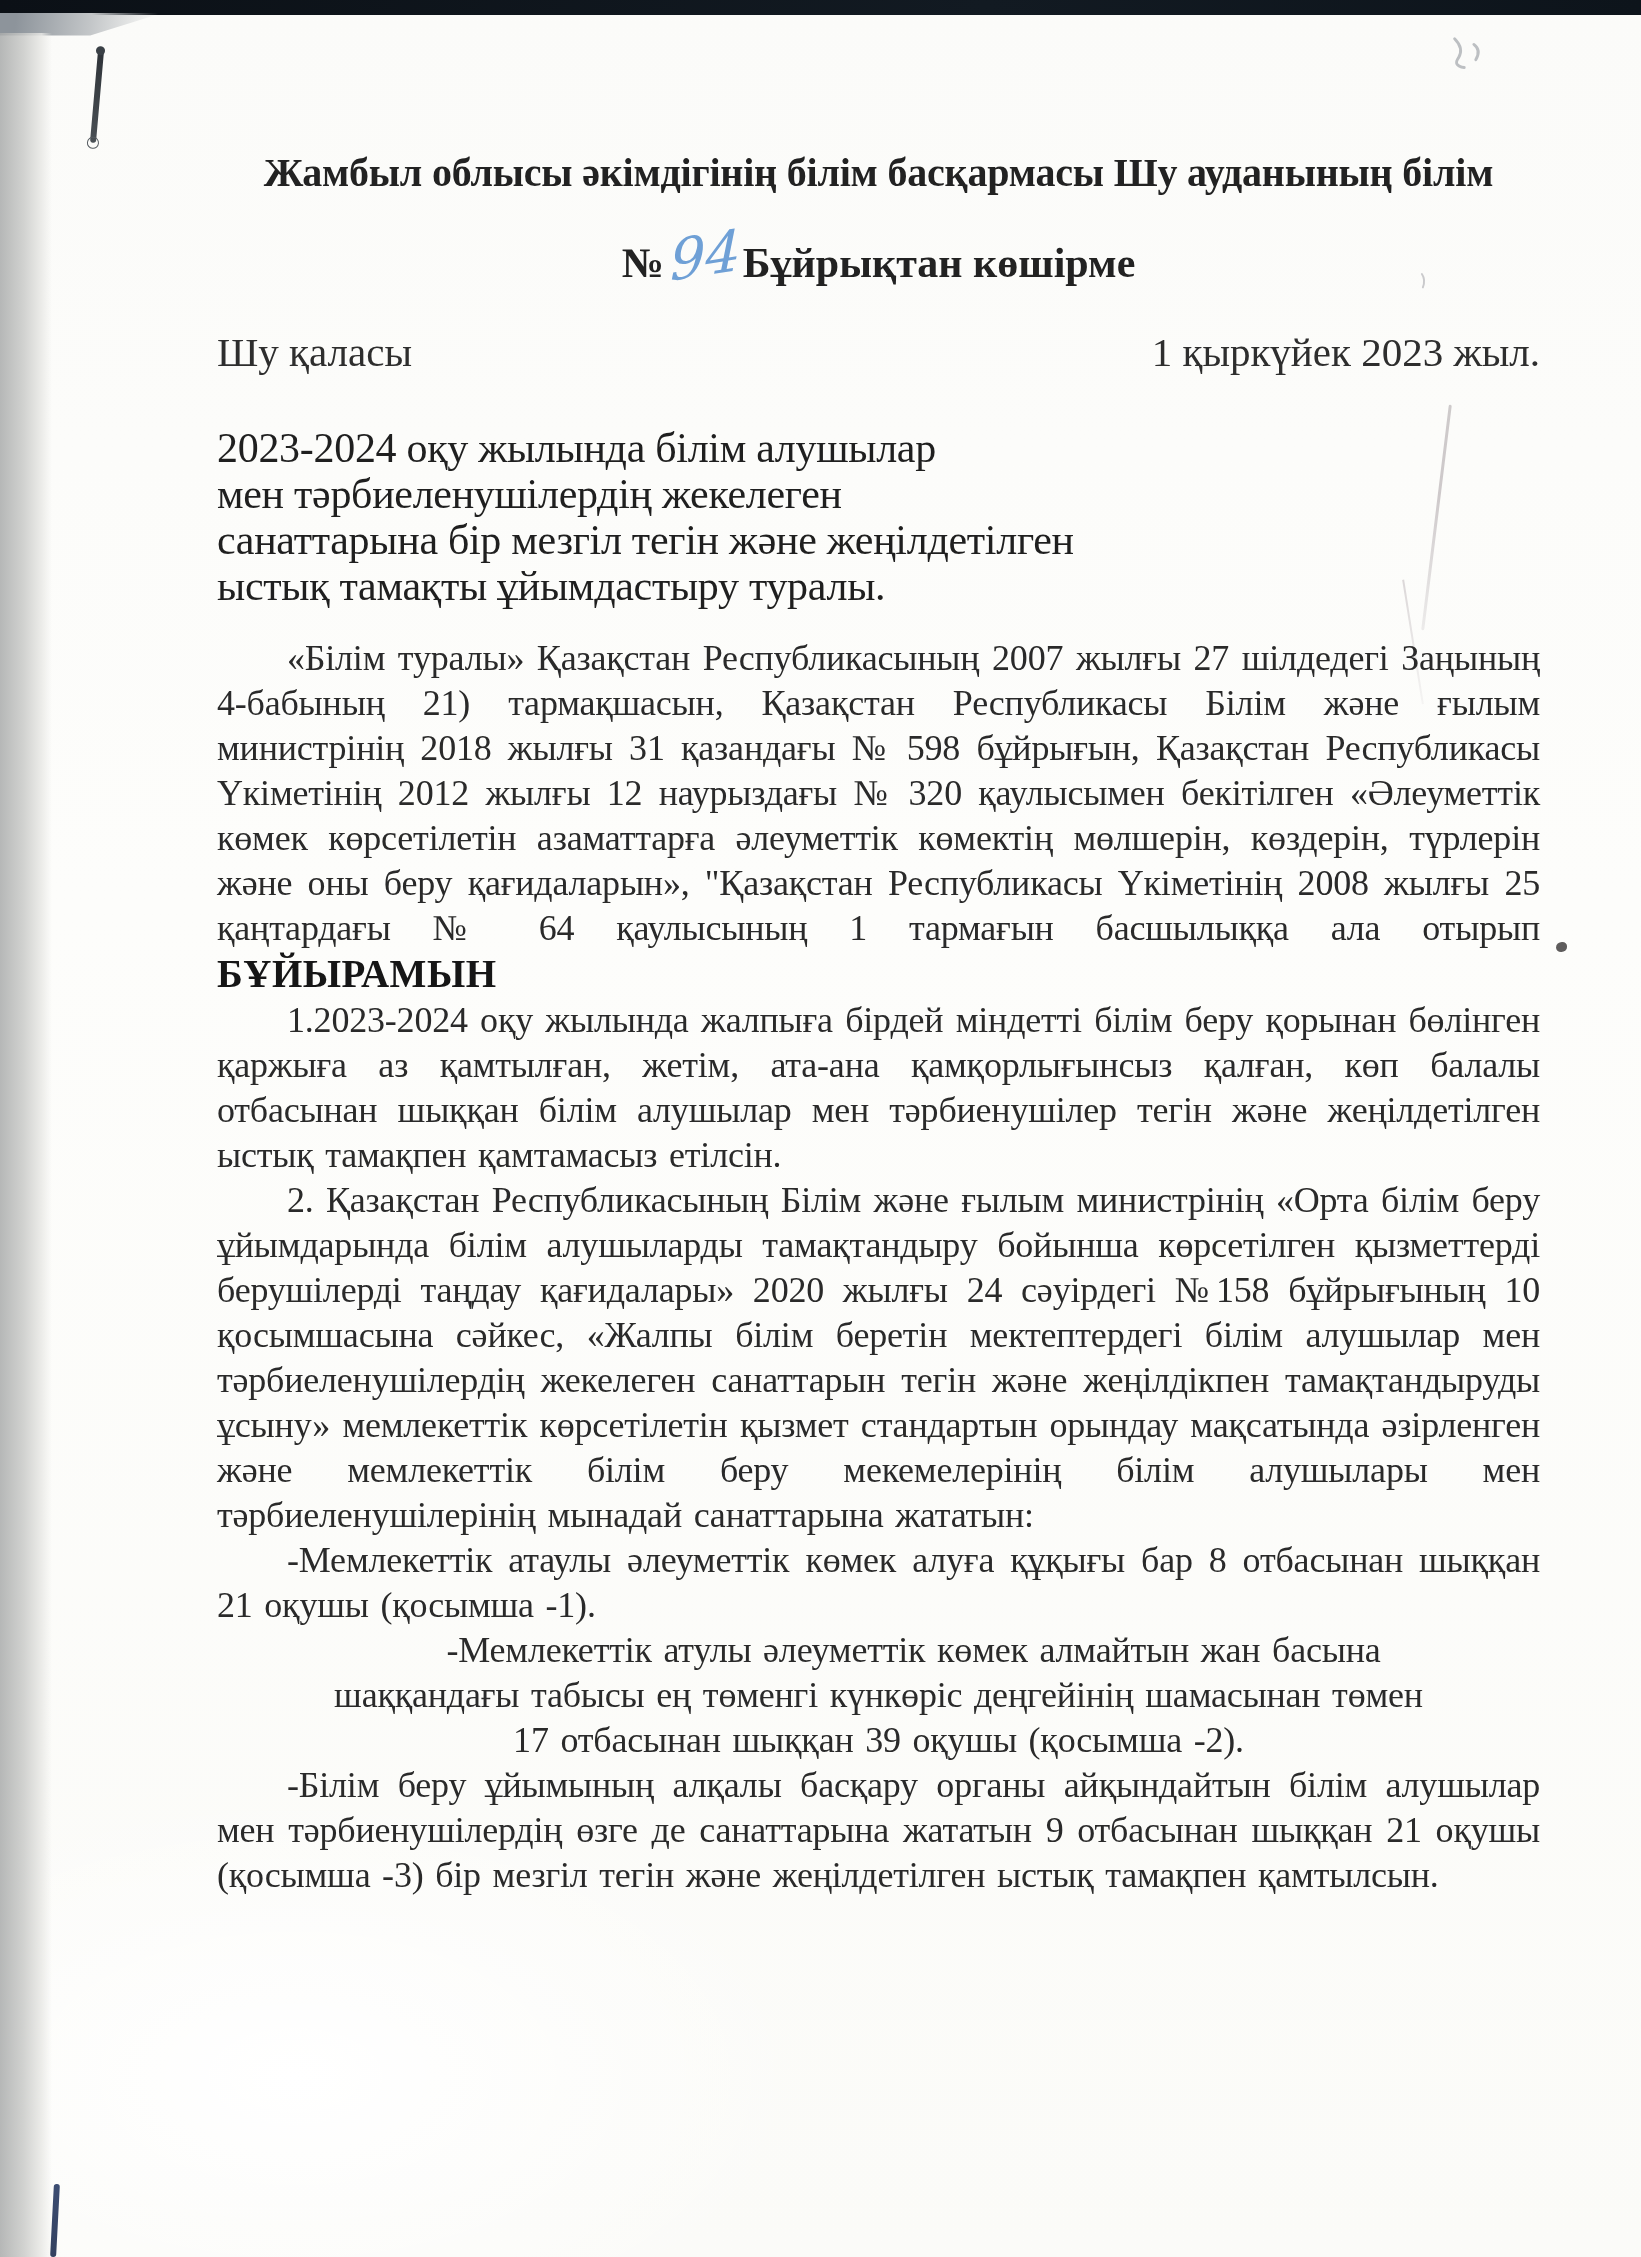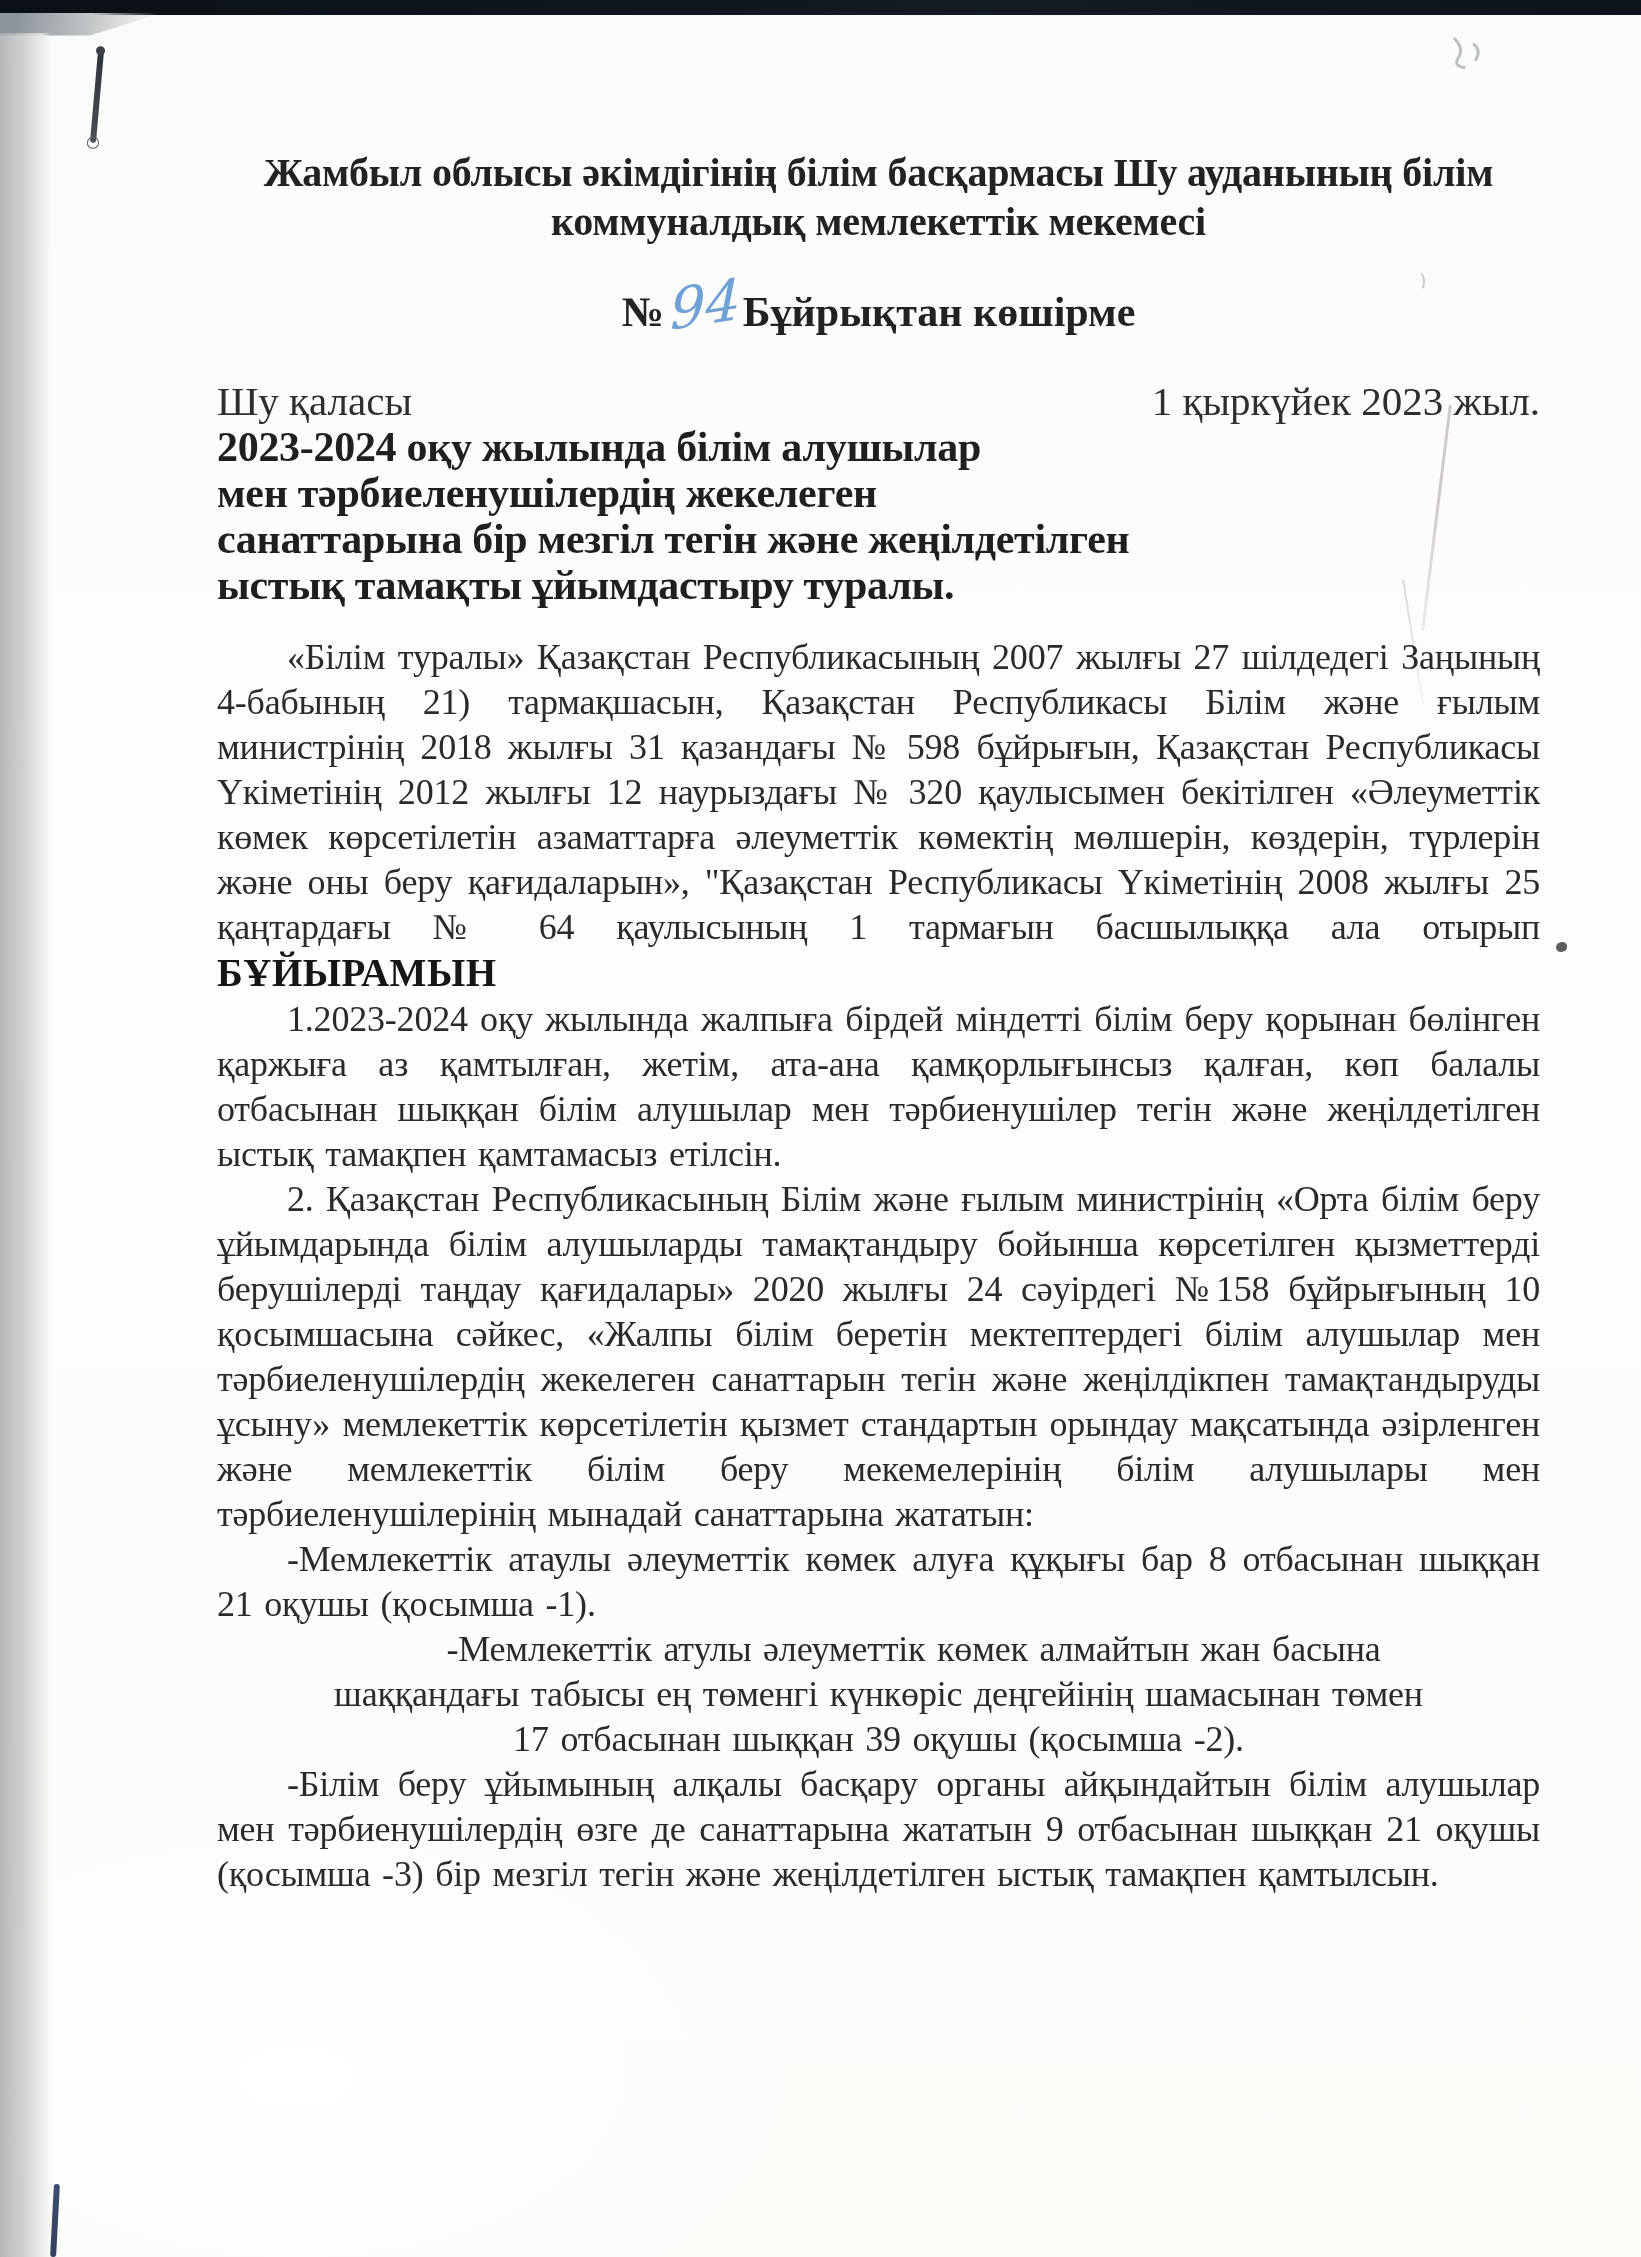--- a/index.html
+++ b/index.html
@@ -39,21 +39,21 @@
   .org-header{font-weight:bold;font-size:40px;line-height:49px;text-align:center;color:#222;letter-spacing:-0.2px;}
   .order-line{margin-top:41px;text-align:center;font-weight:bold;font-size:42px;line-height:48px;color:#222;}
   .handwritten-number{
     display:inline-block;font-style:italic;font-weight:normal;
     color:#6fa0d6;font-size:56px;line-height:39px;
     transform:rotate(-9deg) skewX(-10deg);
     margin:0 1.9px 0 5.8px;position:relative;top:-1.9px;
     font-family:"DejaVu Serif",serif;
   }
   .place-date{margin-top:42px;display:flex;justify-content:space-between;font-size:41px;line-height:46px;color:#2e2e2e;}
-  .subject{font-weight:bold;font-size:42px;line-height:46px;color:#1f1f1f;letter-spacing:-0.3px;}
+  .subject{margin-top:50px;font-weight:normal;font-size:42px;line-height:46px;color:#1f1f1f;letter-spacing:-0.3px;}
   .body-text{margin-top:27px;font-size:36px;line-height:45px;word-spacing:2.9px;letter-spacing:-0.2px;color:#2a2a2a;}
   .body-text p{margin:0;text-align:justify;text-align-last:left;}
   .indent{text-indent:70px;}
   .decree-word{font-weight:bold;font-size:39px;color:#161616;letter-spacing:0.5px;}
   .left-block div{text-align:center;}
 </style>
 </head>
 <body>
 
 <div class="page">
@@ -71,21 +71,20 @@
   </svg>
   <div class="fold-crease"></div>
   <div class="fold-crease-2"></div>
   <div class="ink-dot"></div>
   <div class="pen-mark-bottom"></div>
 
   <div class="content">
 
     <div class="org-header">
       <div>Жамбыл облысы   әкімдігінің білім  басқармасы Шу ауданының білім</div>
-      <div>коммуналдық мемлекеттік мекемесі</div>
     </div>
 
     <div class="order-line">
       <span>№</span><span class="handwritten-number">94</span><span>Бұйрықтан көшірме</span>
     </div>
 
     <div class="place-date">
       <span>Шу қаласы</span>
       <span>1 қыркүйек 2023 жыл.</span>
     </div>

